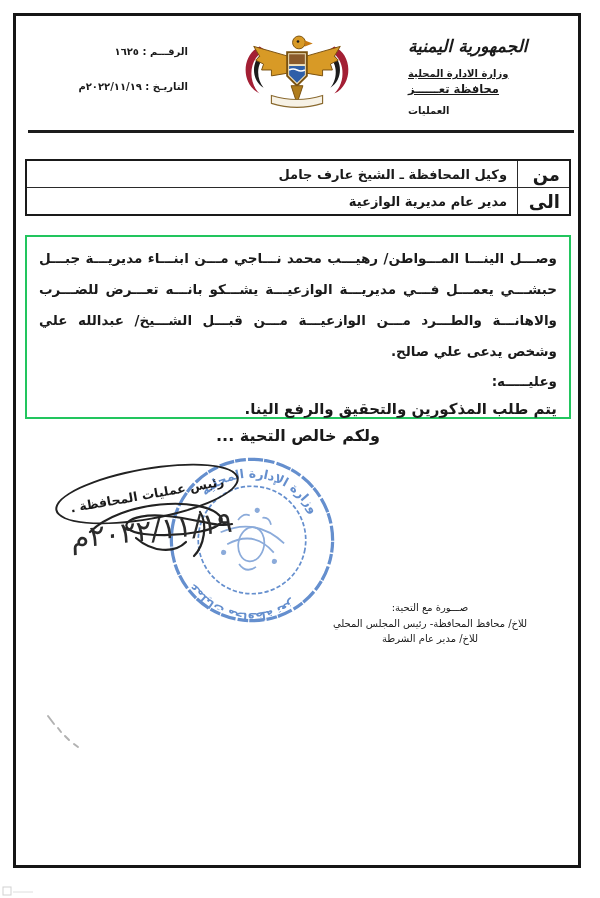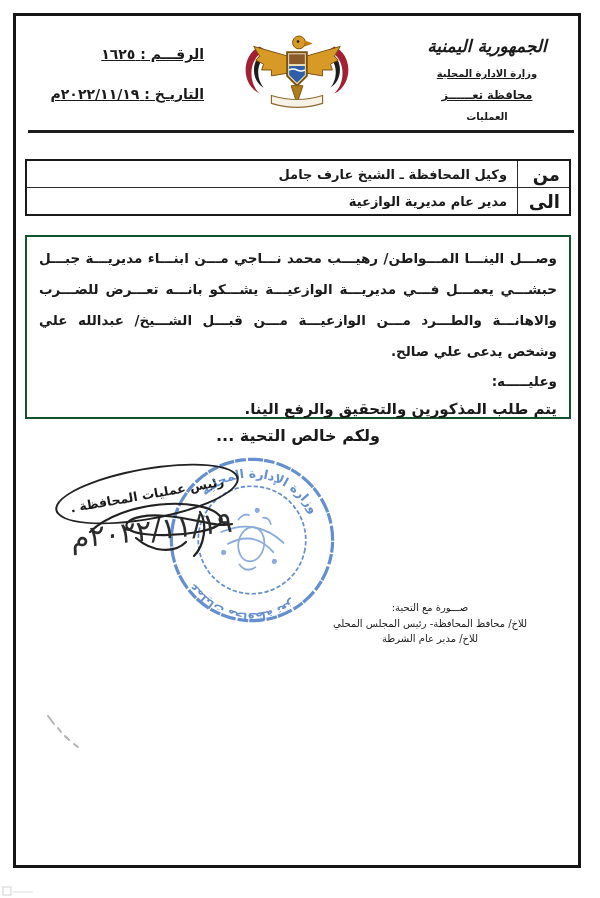--- a/index.html
+++ b/index.html
@@ -6,41 +6,41 @@
   .page{
     position:relative;width:600px;height:898px;background:#ffffff;
     font-family:"DejaVu Sans",sans-serif;direction:rtl;overflow:hidden;
     color:#1a1a1a;margin:0 auto;
   }
   .outer-box{
     position:absolute;left:13px;top:13px;width:562px;height:849px;
     border:3px solid #161616;
   }
   
-  .hdr-right{position:absolute;top:20px;right:12px;width:158px;text-align:center;}
+  .hdr-right{position:absolute;top:20px;right:12px;width:158px;text-align:left;}
   .republic{font-size:17px;font-weight:bold;font-style:italic;letter-spacing:1px;}
   .ministry{font-size:10px;font-weight:bold;margin-top:12px;text-decoration:underline;}
-  .governorate{font-size:11.5px;font-weight:bold;margin-top:9px;text-decoration:underline;}
+  .governorate{font-size:11.5px;font-weight:bold;margin-top:3px;text-decoration:underline;}
   .department{font-size:10px;font-weight:bold;margin-top:9px;}
-  .hdr-left{position:absolute;top:30px;left:46px;width:142px;font-size:14px;font-weight:bold;text-decoration:underline;}
+  .hdr-left{position:absolute;top:30px;left:30px;width:142px;font-size:10px;font-weight:bold;}
   .hdr-left .line{white-space:nowrap;}
   .hdr-left .line + .line{margin-top:24px;}
   .emblem{position:absolute;top:10px;left:222px;width:118px;height:86px;}
   .hdr-rule{position:absolute;top:114px;left:12px;right:4px;border-top:3px solid #1c1c1c;}
   
   .doc-title{position:absolute;top:120px;left:0;right:0;text-align:center;font-size:15px;font-weight:bold;}
   .doc-title span{text-decoration:underline;}
   
   .routing{position:absolute;top:143px;left:9px;right:7px;border:2px solid #1a1a1a;background:#fff;}
   .r-row{display:flex;height:26px;align-items:center;}
   .r-row + .r-row{border-top:1.5px solid #2a2a2a;}
   .r-label{width:42px;padding-right:9px;font-size:18px;font-weight:bold;border-left:1.5px solid #2a2a2a;align-self:stretch;display:flex;align-items:center;}
   .r-value{flex:1;padding-right:10px;font-size:13px;font-weight:bold;}
   
-  .body-box{position:absolute;top:219px;left:9px;right:7px;height:184px;border:2px solid #14532d;padding:6px 12px 0 12px;box-sizing:border-box;}
+  .body-box{position:absolute;top:219px;left:9px;right:7px;height:184px;border:2px solid #22c55e;padding:6px 12px 0 12px;box-sizing:border-box;}
   .para{font-size:13.5px;font-weight:bold;line-height:31px;text-align:justify;}
   .therefore{font-size:13.5px;font-weight:bold;line-height:29px;}
   .action{font-size:15px;font-weight:bold;line-height:27px;}
   .closing{font-size:16px;font-weight:bold;line-height:26px;text-align:center;}
   
   .stamp{position:absolute;top:438px;left:150px;width:172px;height:172px;transform:rotate(10deg);opacity:.86;mix-blend-mode:multiply;}
   .sig-oval{
     position:absolute;top:452px;left:38px;width:182px;height:48px;
     border:2.5px solid #222;border-radius:50%;transform:rotate(-10deg);
     display:flex;align-items:center;justify-content:center;

